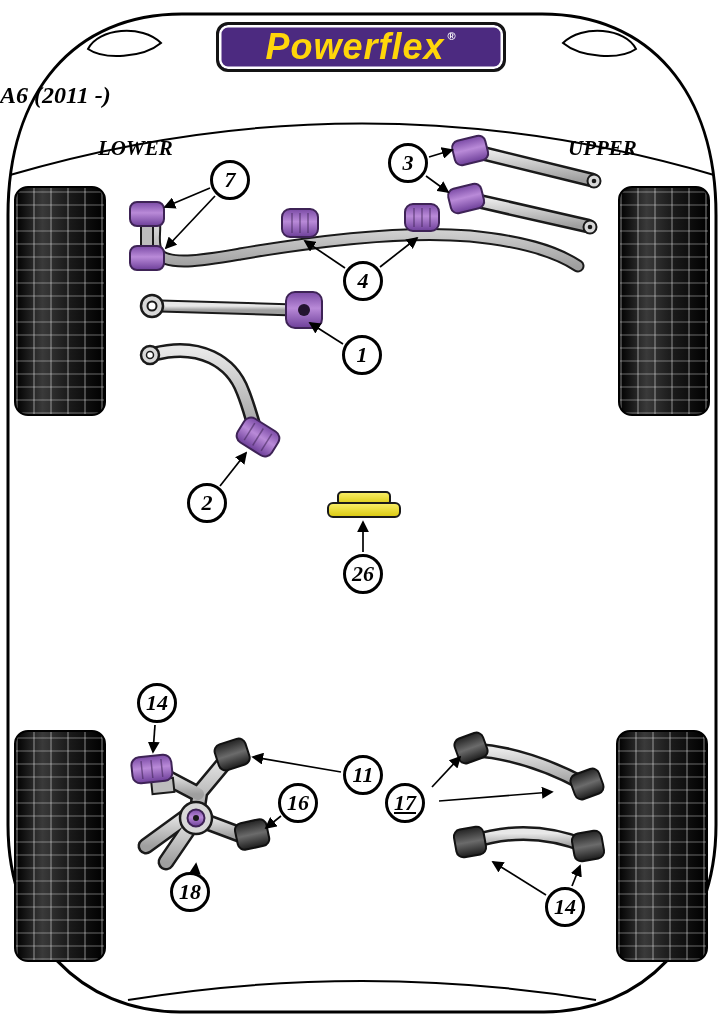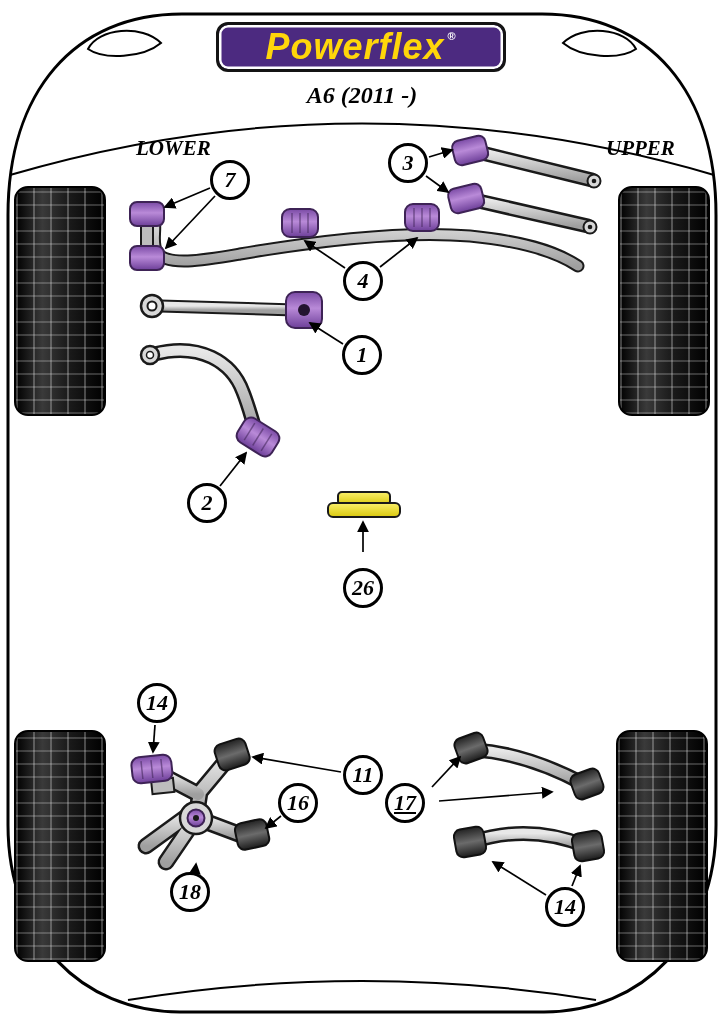--- a/index.html
+++ b/index.html
@@ -11,25 +11,25 @@
   .logo{
     position:absolute;left:216px;top:22px;width:290px;height:50px;
     background:#4c2a80;border:3px solid #141414;border-radius:12px;
     box-shadow:inset 0 0 0 2.5px #ffffff;
     display:flex;align-items:center;justify-content:center;
     color:#ffd60a;font:italic 800 36px "Liberation Sans",sans-serif;
     letter-spacing:1px;z-index:4;box-sizing:border-box;
   }
   .logo sup{font-size:11px;margin-left:3px;align-self:flex-start;margin-top:5px;color:#fff;font-style:normal;}
   .model{
-    position:absolute;left:0;right:0;top:82px;text-align:center;
+    position:absolute;left:0;right:0;top:82px;
     font:italic bold 24px "Liberation Serif",serif;color:#000;z-index:4;
   }
   .side-label{
-    position:absolute;font:italic bold 21px "Liberation Serif",serif;color:#000;z-index:4;margin-left:38px;
+    position:absolute;font:italic bold 21px "Liberation Serif",serif;color:#000;z-index:4;
   }
   .side-label.lower{left:98px;top:136px;}
   .side-label.upper{left:568px;top:136px;}
   .tire{
     position:absolute;width:92px;height:230px;border-radius:14px;
     background-color:#0c0c0c;
     background-image:
       repeating-linear-gradient(90deg, rgba(250,250,250,.26) 0 2px, rgba(0,0,0,0) 2px 17px),
       repeating-linear-gradient(0deg, rgba(250,250,250,.20) 0 2px, rgba(0,0,0,0) 2px 13px),
       linear-gradient(90deg,#000,#3a3a3a 30%,#1e1e1e 55%,#000);
@@ -235,21 +235,21 @@
   </div>
   <div class="model">A6 (2011 -)</div>
   <div class="side-label lower">LOWER</div>
   <div class="side-label upper">UPPER</div>
 
   <div class="callout" style="left:210px;top:160px;">7</div>
   <div class="callout" style="left:388px;top:143px;">3</div>
   <div class="callout" style="left:343px;top:261px;">4</div>
   <div class="callout" style="left:342px;top:335px;">1</div>
   <div class="callout" style="left:187px;top:483px;">2</div>
-  <div class="callout" style="left:343px;top:554px;margin-top:14px;">26</div>
+  <div class="callout" style="left:343px;top:554px;">26</div>
   <div class="callout" style="left:137px;top:683px;">14</div>
   <div class="callout" style="left:343px;top:755px;">11</div>
   <div class="callout" style="left:278px;top:783px;">16</div>
   <div class="callout" style="left:385px;top:783px;text-decoration:underline;">17</div>
   <div class="callout" style="left:170px;top:872px;">18</div>
   <div class="callout" style="left:545px;top:887px;">14</div>
 
 </div>
 
 </body></html>

